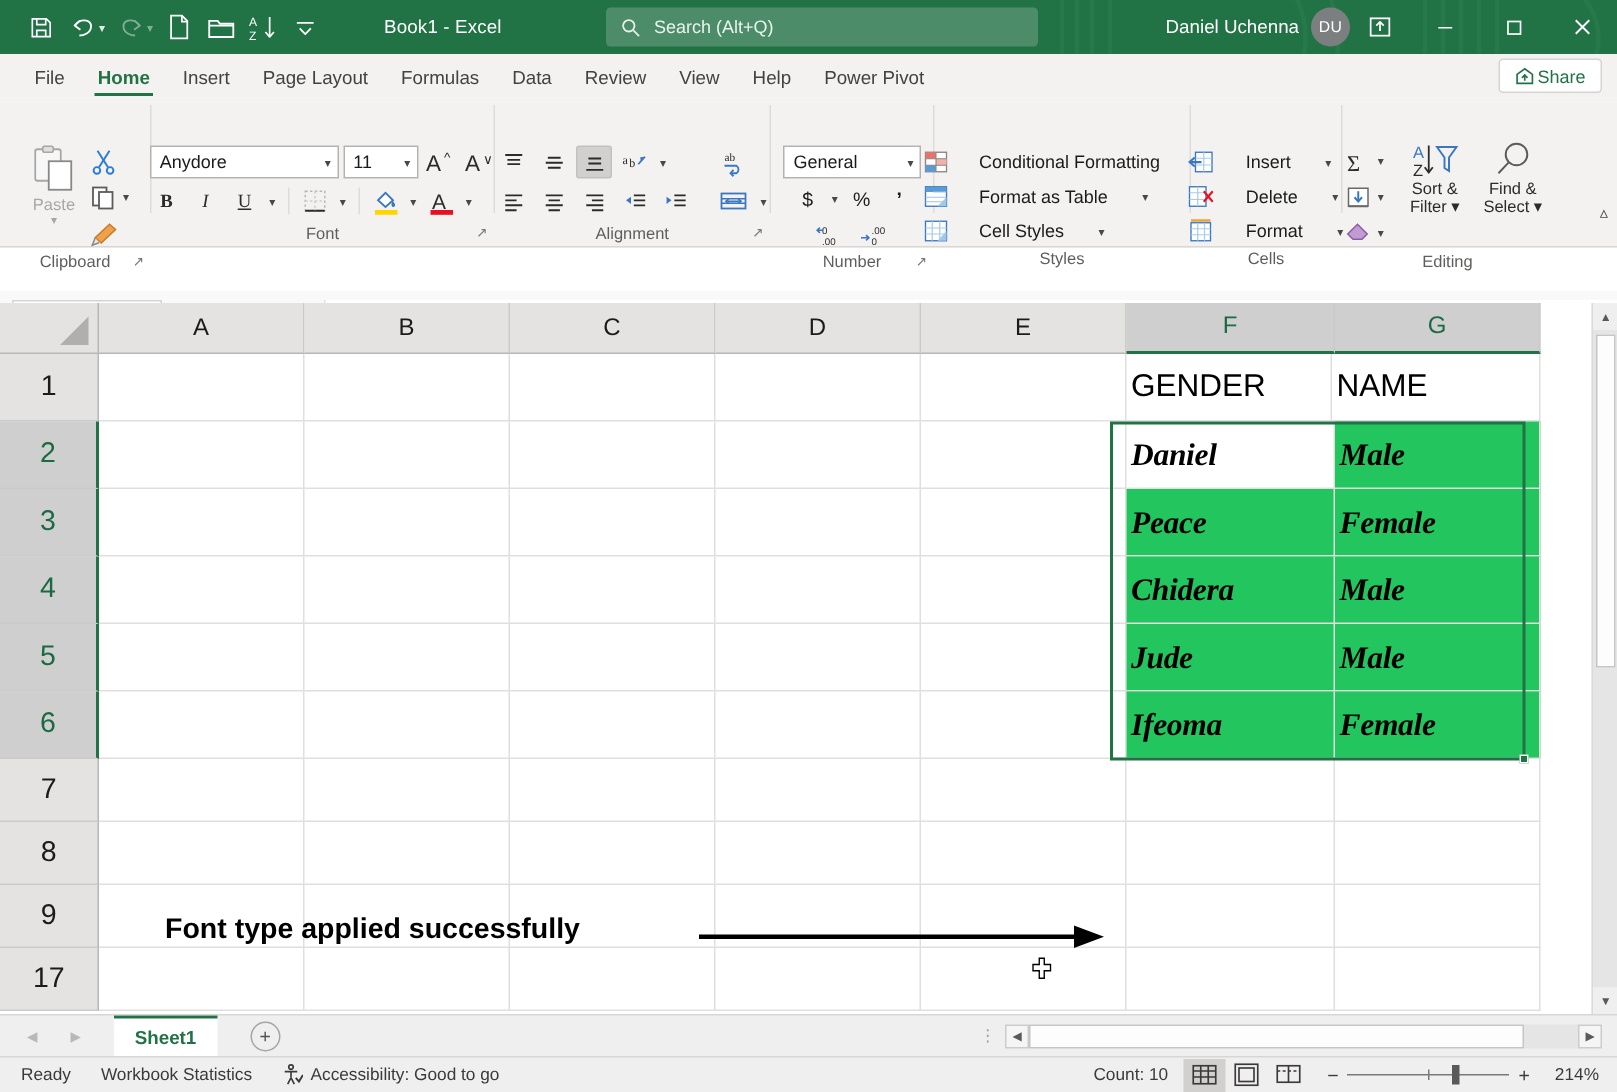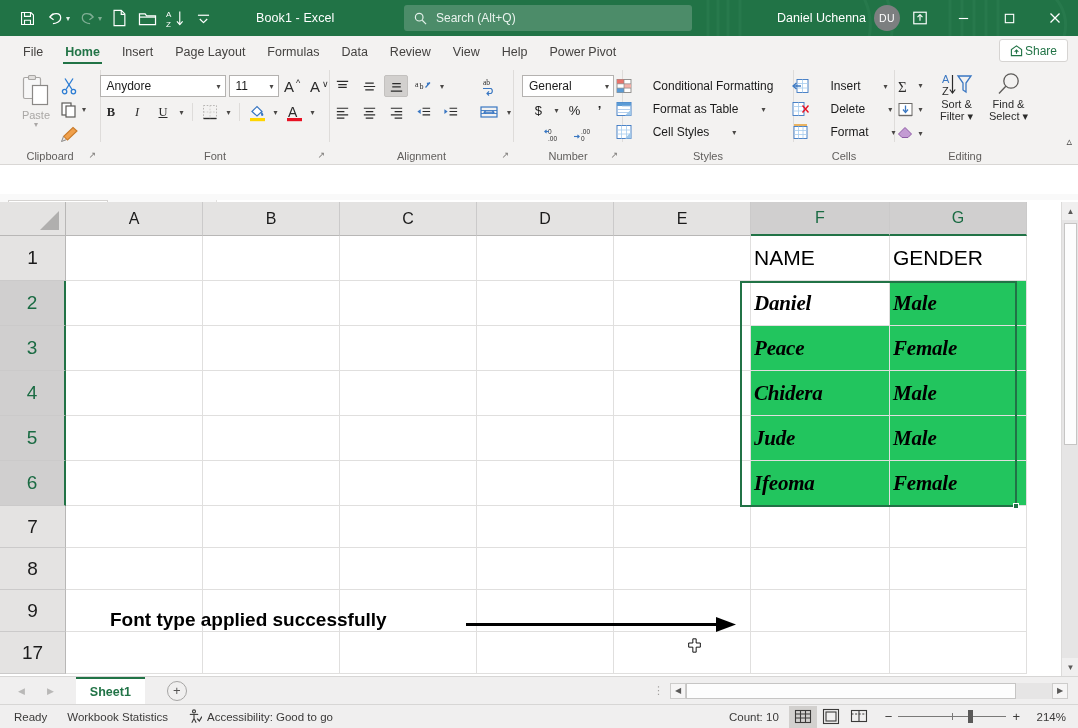--- a/index.html
+++ b/index.html
@@ -67,21 +67,21 @@
     font-size:12px; display:flex; align-items:center; gap:2px; cursor:pointer;
   }
 
   
   .ribbon {
     position:absolute; left:0; top:65px; width:1078px; height:100px;
     background:#f3f2f1; border-bottom:1px solid #d9d7d5;
     display:flex; align-items:stretch;
   }
   .grp { position:relative; display:flex; flex-direction:column; align-items:center; padding:3px 0 0 0; }
-  .grp-body { flex:1; display:flex; align-items:flex-start; padding:2px 6px 0 6px; }
+  .grp-body { flex:1; display:flex; align-items:flex-start; padding:2px 6px 0 6px;margin-top:22px; }
   .grp-label {
     font-size:11px; color:#605e5c; height:16px; line-height:16px; width:100%;
     text-align:center; position:relative;
   }
   .grp-dlg {
     position:absolute; right:4px; bottom:1px; font-size:9px; color:#7a7876; cursor:pointer;
   }
   .grp-sep { width:1px; background:#dedcda; margin:5px 0 22px 0; }
 
   
@@ -804,22 +804,22 @@
     </div>
 
     <div class="cells">
 
       <div class="crow">
         <div class="cell" style="width:137px;height:45px"></div>
         <div class="cell" style="width:137px;height:45px"></div>
         <div class="cell" style="width:137px;height:45px"></div>
         <div class="cell" style="width:137px;height:45px"></div>
         <div class="cell" style="width:137px;height:45px"></div>
+        <div class="cell hdrtxt" style="width:137px;height:45px">GENDER</div>
         <div class="cell hdrtxt" style="width:139px;height:45px">NAME</div>
-        <div class="cell hdrtxt" style="width:137px;height:45px">GENDER</div>
       </div>
 
       <div class="crow">
         <div class="cell" style="width:137px;height:45px"></div>
         <div class="cell" style="width:137px;height:45px"></div>
         <div class="cell" style="width:137px;height:45px"></div>
         <div class="cell" style="width:137px;height:45px"></div>
         <div class="cell" style="width:137px;height:45px"></div>
         <div class="cell script" style="width:139px;height:45px">Daniel</div>
         <div class="cell script shade" style="width:137px;height:45px">Male</div>

